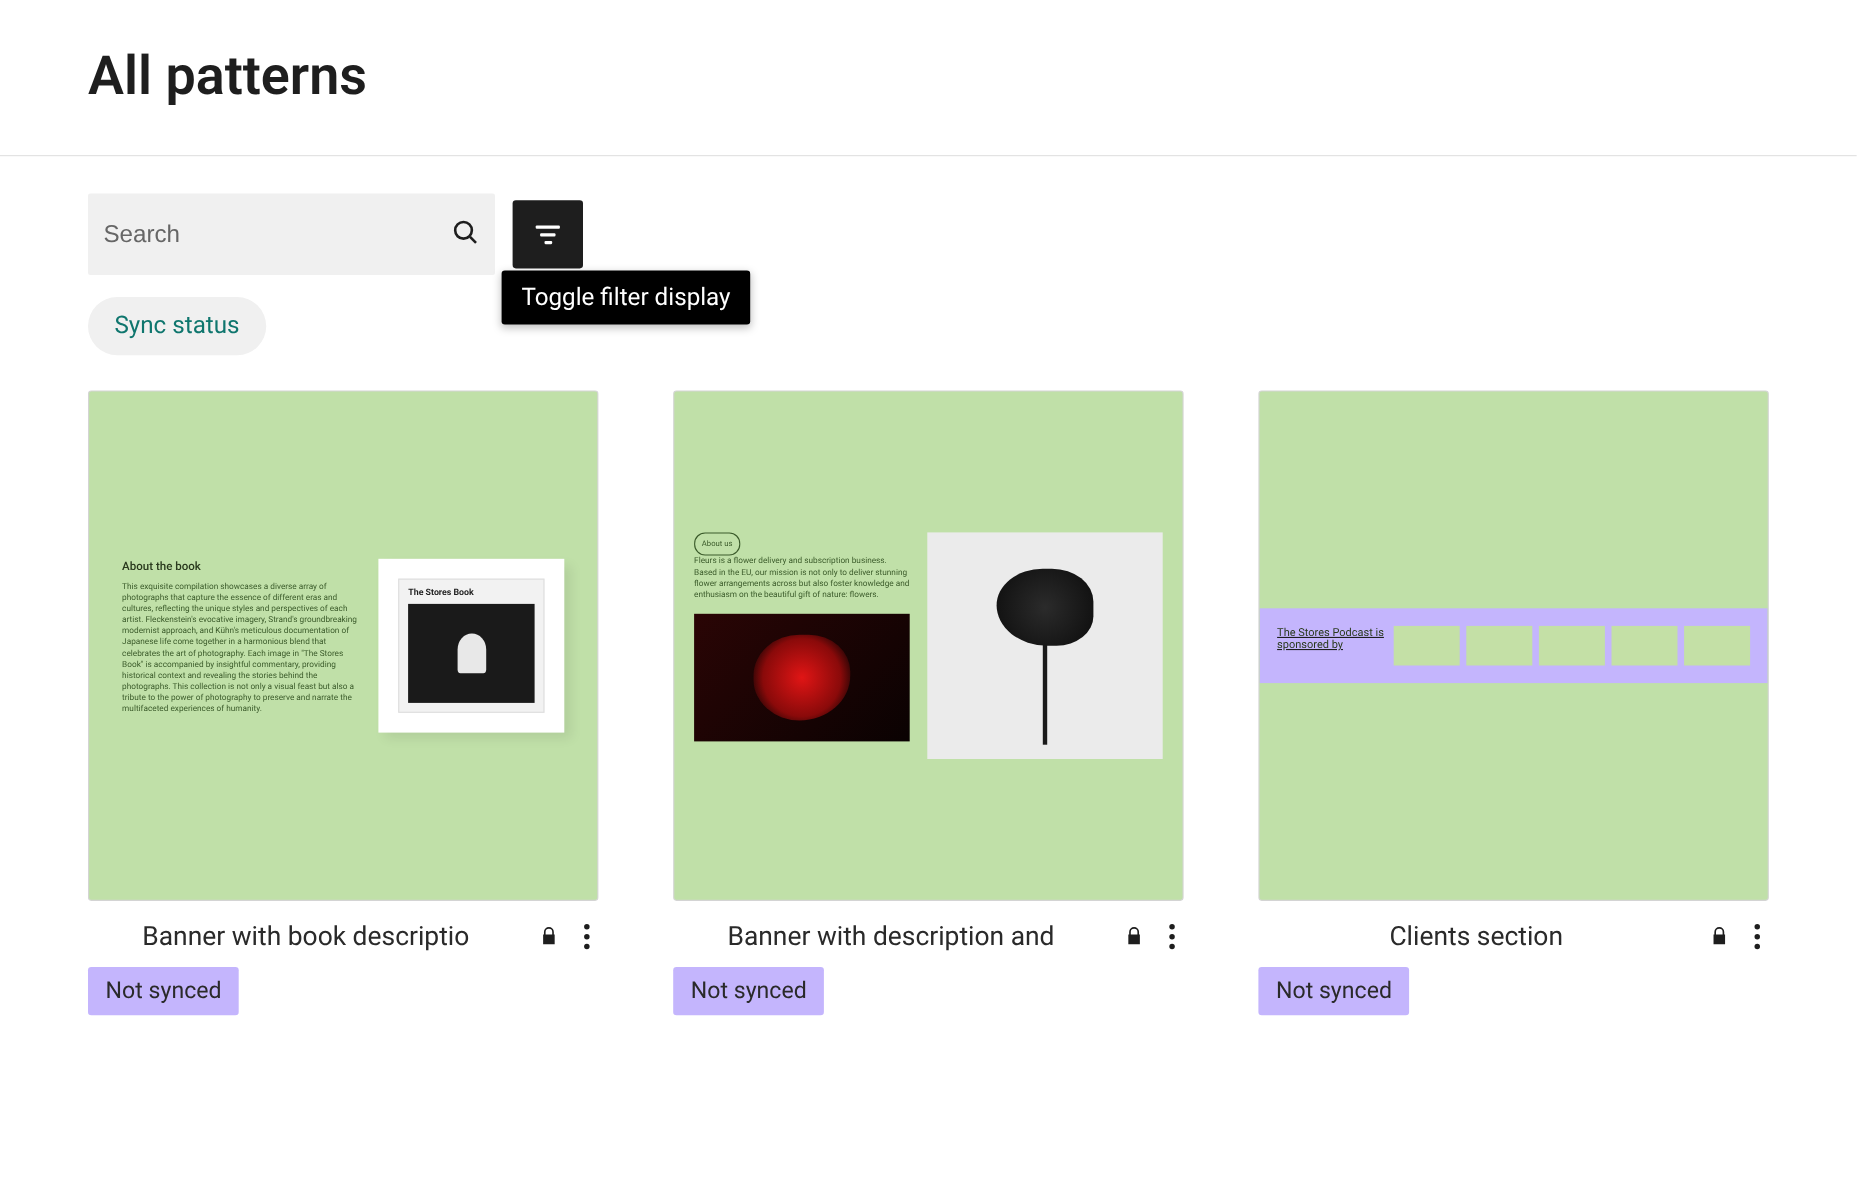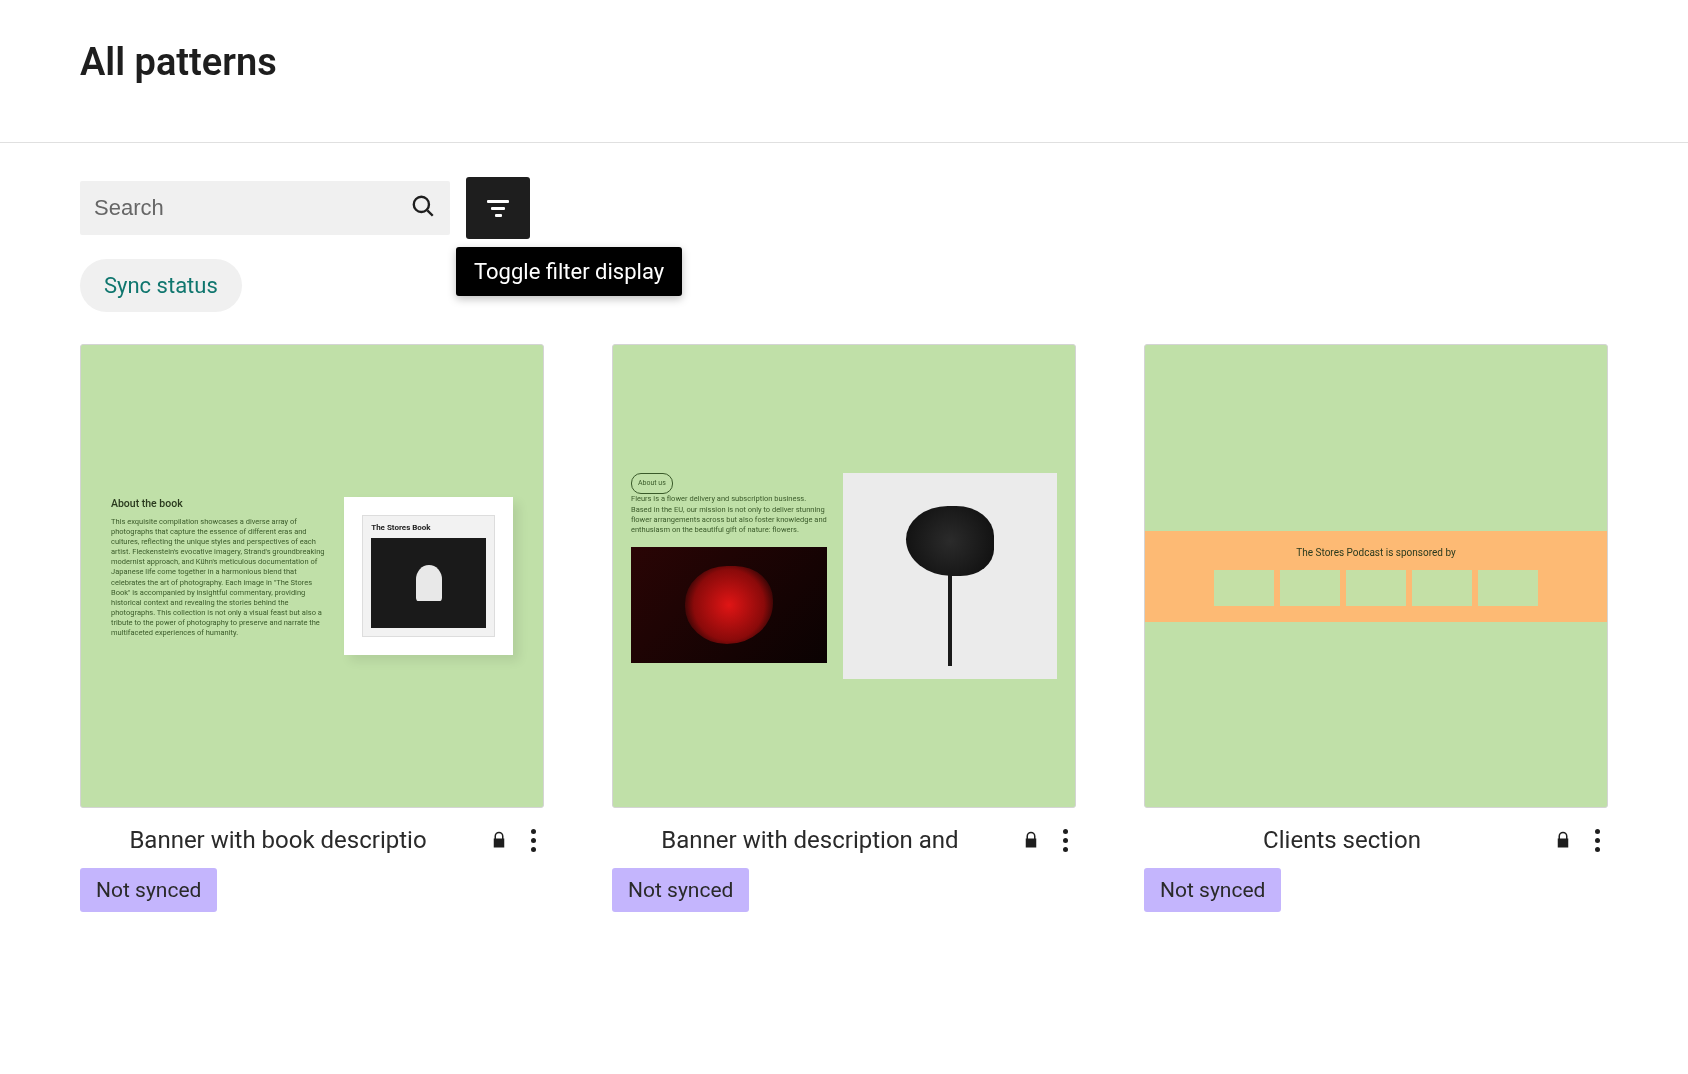--- a/index.html
+++ b/index.html
@@ -9,23 +9,23 @@
     color: #1e1e1e;
   }
   .page {
     padding: 0;
   }
   .header-section {
     padding: 40px 80px 30px 80px;
     border-bottom: 1px solid #e0e0e0;
   }
   .page-title {
-    font-size: 38px;
+    font-size: 49px;
     font-weight: 600;
-    margin-bottom: 28px;
+    margin-bottom: 14px;
     color: #1e1e1e;
   }
   .page-subtitle {
     font-size: 22px;
     color: #757575;
   }
   .content-section {
     padding: 34px 80px 40px 80px;
   }
   .toolbar {
@@ -33,21 +33,21 @@
     align-items: center;
     gap: 16px;
     margin-bottom: 20px;
     position: relative;
   }
   .search-wrapper {
     display: flex;
     align-items: center;
     background: #f0f0f0;
     border-radius: 2px;
-    height: 54px;
+    height: 74px;
     width: 370px;
     padding: 0 14px;
   }
   .search-input {
     flex: 1;
     border: none;
     background: transparent;
     font-size: 22px;
     color: #555;
     outline: none;
@@ -191,23 +191,23 @@
     display:flex; align-items:center; justify-content:center;
   }
   .t2-flower { width:88px; height:78px; background: radial-gradient(circle at 50% 50%, #e01515, #8a0a0a 60%, #2a0505 80%); border-radius: 50% 45% 55% 50%; filter: blur(0.3px);}
   .t2-right { flex: 1; background:#ebebeb; height: 206px; display:flex; align-items:center; justify-content:center; }
   .t2-plant { width: 120px; height: 180px; display:flex; align-items:flex-end; justify-content:center;}
   .t2-head { width: 88px; height: 70px; background: radial-gradient(circle,#2b2b2b,#0c0c0c); border-radius: 50% 45% 40% 55%; position: relative; top:-90px;}
   .t2-stem { width: 4px; height: 150px; background:#1a1a1a; position:absolute;}
   
   .t3-band {
     width: 100%;
-    background: #fdba74;
+    background: #c4b5fd;
     padding: 16px;
-    display:flex; flex-direction:column; align-items:center;
+    display:flex; flex-direction:row; align-items:center;text-decoration:underline;
   }
   .t3-text { font-size: 10px; color:#2a3a1e; margin-bottom: 12px; }
   .t3-logos { display:flex; gap:6px; }
   .t3-logo { width:60px; height:36px; background:#c4e0a6; }
   
   .card-footer {
     display: flex;
     align-items: center;
     gap: 12px;
     padding: 18px 0 14px 0;

